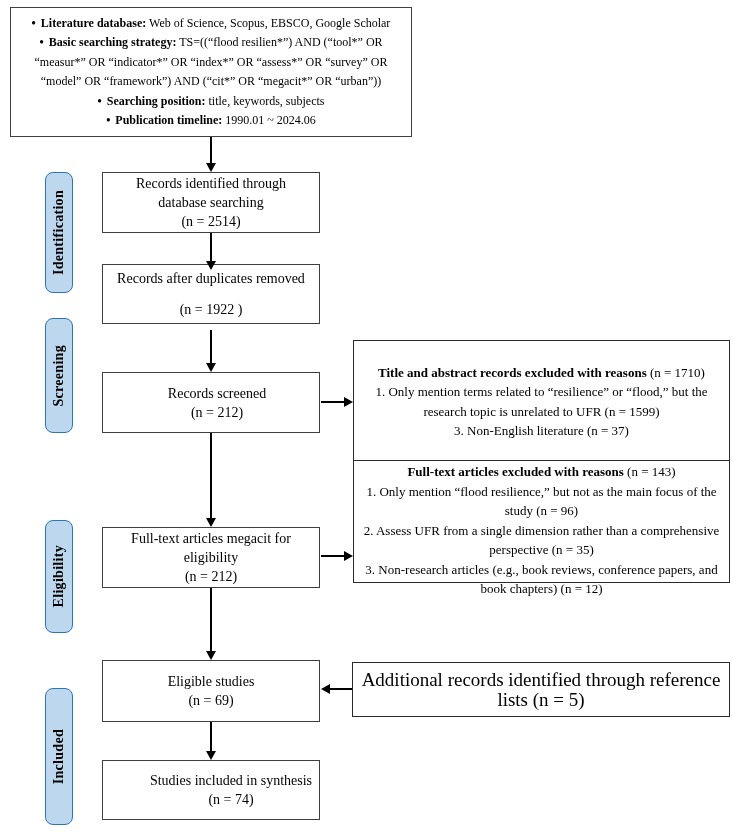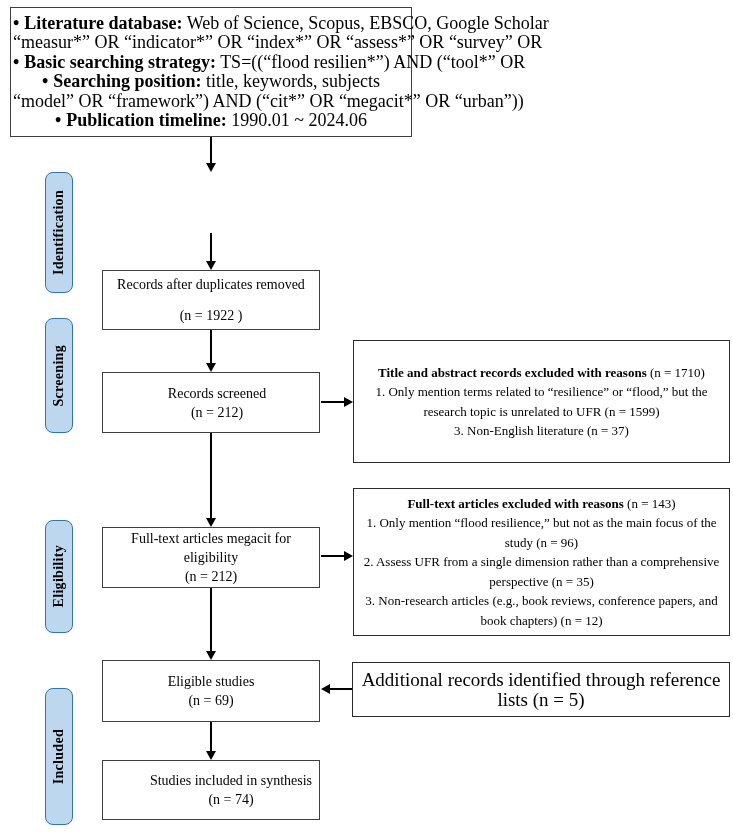--- a/index.html
+++ b/index.html
@@ -10,21 +10,21 @@
     color:var(--text,#000);
   }
   * { box-sizing:border-box; }
 
   
   .top-box {
     position:absolute; left:10px; top:7px; width:402px; height:130px;
     border:1.5px solid var(--box-border,#3f3f3f);
     display:flex; flex-direction:column; justify-content:center;
     padding:4px 2px; text-align:center;
-    font-size:18px; line-height:19.5px;
+    font-size:12px; line-height:19.5px;
   }
   .tline { white-space:nowrap; }
   .bullet:not(:empty) { margin-right:5px; font-weight:bold; }
 
   
   .stage {
     position:absolute; left:45px; width:28px;
     background:var(--stage-fill,#BDD7EE);
     border:1.5px solid var(--stage-border,#2E75B6);
     border-radius:8px;
@@ -75,41 +75,46 @@
     border-right:9px solid var(--arrow,#000);
   }
 </style>
 </head>
 <body>
 
 <div class="canvas">
 
   <div class="top-box">
     <div class="tline"><span class="bullet">•</span><b>Literature database:</b><span> Web of Science, Scopus, EBSCO, Google Scholar</span></div>
+    <div class="tline"><span class="bullet">•</span><b>Basic searching strategy:</b><span> TS=((“flood resilien*”) AND (“tool*” OR</span></div>
     <div class="tline"><span class="bullet"></span><b></b><span>“measur*” OR “indicator*” OR “index*” OR “assess*” OR “survey” OR</span></div>
-    <div class="tline"><span class="bullet">•</span><b>Basic searching strategy:</b><span> TS=((“flood resilien*”) AND (“tool*” OR</span></div>
+    <div class="tline"><span class="bullet"></span><b></b><span>“model” OR “framework”) AND (“cit*” OR “megacit*” OR “urban”))</span></div>
     <div class="tline"><span class="bullet">•</span><b>Searching position:</b><span> title, keywords, subjects</span></div>
-    <div class="tline"><span class="bullet"></span><b></b><span>“model” OR “framework”) AND (“cit*” OR “megacit*” OR “urban”))</span></div>
     <div class="tline"><span class="bullet">•</span><b>Publication timeline:</b><span> 1990.01 ~ 2024.06</span></div>
   </div>
 
   <div class="stage" style="top:172px;height:121px;">
       <span>Identification</span>
     </div>
   <div class="stage" style="top:318px;height:115px;">
       <span>Screening</span>
     </div>
   <div class="stage" style="top:520px;height:113px;">
       <span>Eligibility</span>
     </div>
   <div class="stage" style="top:688px;height:137px;">
       <span>Included</span>
     </div>
 
-  <div class="fbox" style="top:270px;height:60px;gap:12px;">
+  <div class="fbox" style="top:172px;height:61px;">
+    <div>Records identified through</div>
+    <div>database searching</div>
+    <div>(n = 2514)</div>
+  </div>
+  <div class="fbox" style="top:264px;height:60px;gap:12px;">
     <div>Records after duplicates removed</div>
     <div>(n = 1922 )</div>
   </div>
   <div class="fbox" style="top:372px;height:61px;padding-left:12px;">
     <div>Records screened</div>
     <div>(n = 212)</div>
   </div>
   <div class="fbox" style="top:527px;height:61px;">
     <div>Full-text articles megacit for</div>
     <div>eligibility</div>
@@ -122,21 +127,21 @@
   <div class="fbox" style="top:760px;height:60px;padding-left:40px;">
     <div>Studies included in synthesis</div>
     <div>(n = 74)</div>
   </div>
 
   <div class="sbox" style="top:340px;height:123px;">
     <div><b>Title and abstract records excluded with reasons</b><span> (n = 1710)</span></div>
     <div>1. Only mention terms related to “resilience” or “flood,” but the research topic is unrelated to UFR (n = 1599)</div>
     <div>3. Non-English literature (n = 37)</div>
   </div>
-  <div class="sbox" style="top:488px;height:148px;">
+  <div class="sbox" style="top:460px;height:123px;justify-content:space-between;">
     <div><b>Full-text articles excluded with reasons</b><span> (n = 143)</span></div>
     <div>1. Only mention “flood resilience,” but not as the main focus of the study (n = 96)</div>
     <div>2. Assess UFR from a single dimension rather than a comprehensive perspective (n = 35)</div>
     <div>3. Non-research articles (e.g., book reviews, conference papers, and book chapters) (n = 12)</div>
   </div>
   <div class="sbox" style="left:352px;top:662px;width:378px;height:55px;font-size:19px;">
     <div>Additional records identified through reference lists (n = 5)</div>
   </div>
 
   <div class="varrow" style="top:137px;height:35px;">

